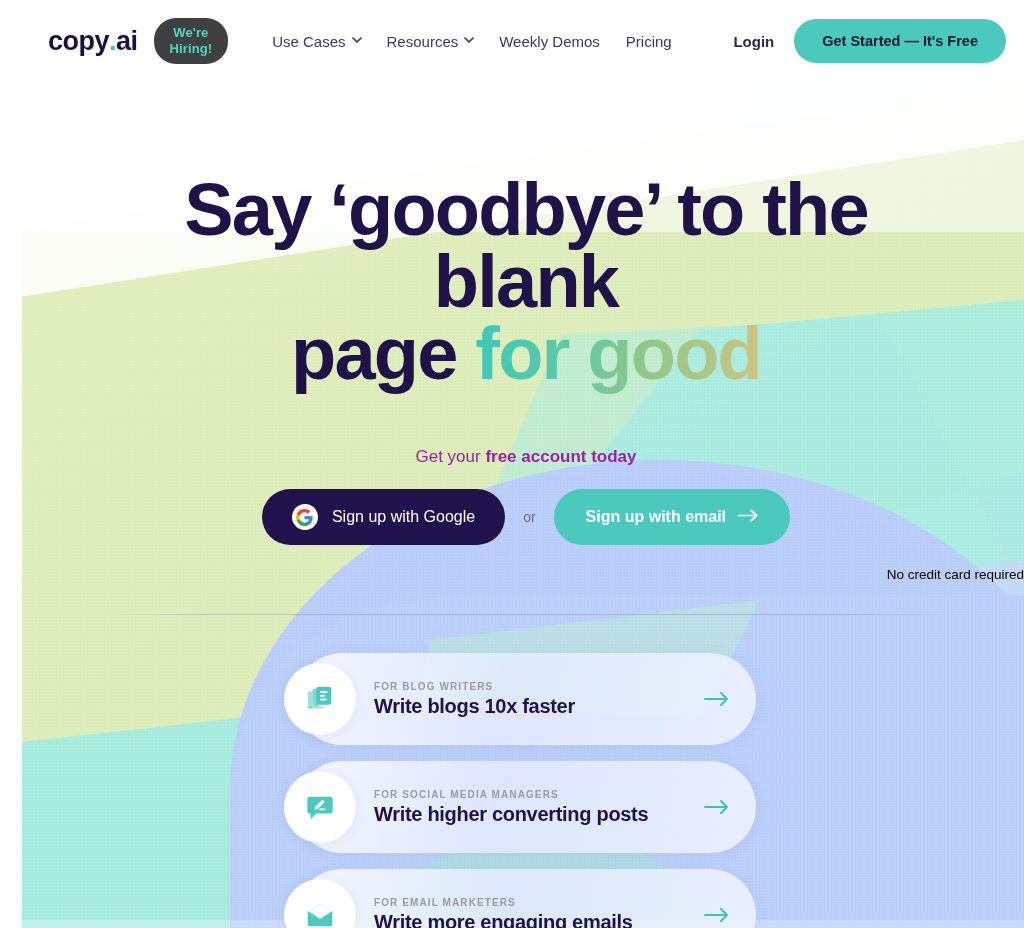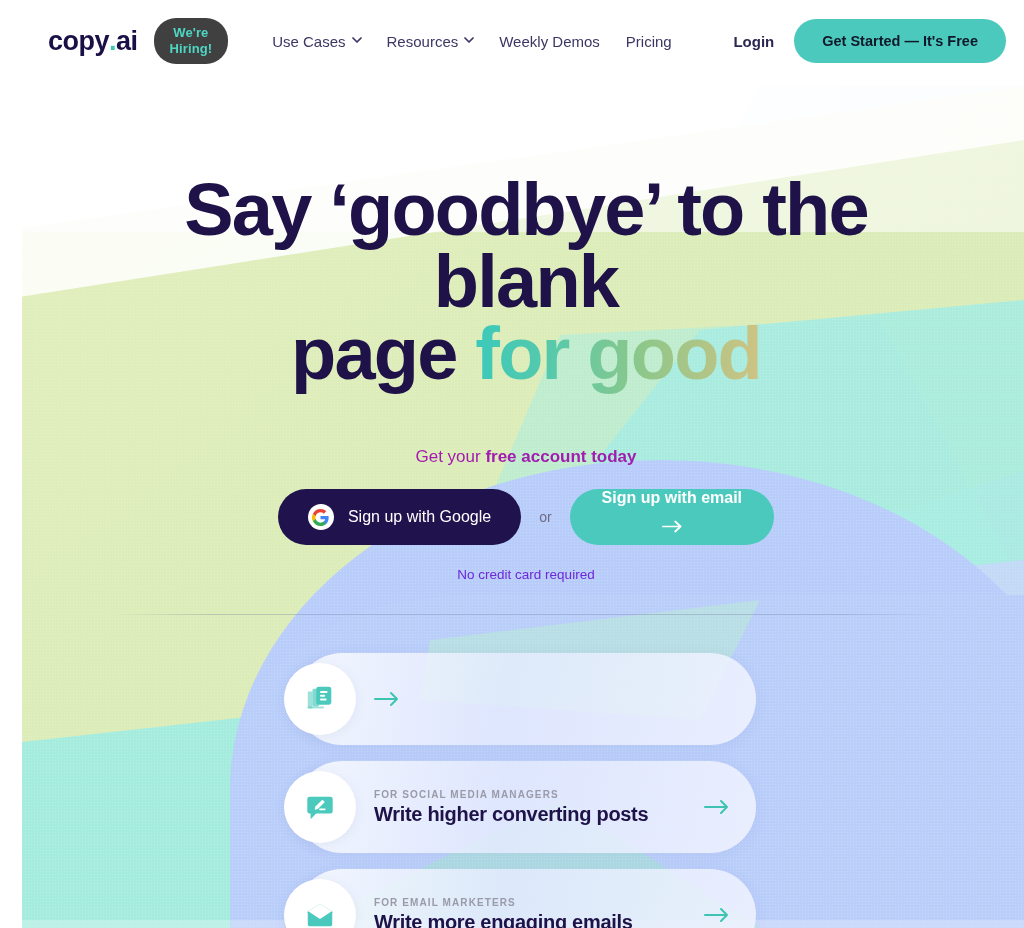--- a/index.html
+++ b/index.html
@@ -106,24 +106,24 @@
     width: 26px; height: 26px; border-radius: 50%;
     background:#fff; display:flex; align-items:center; justify-content:center;
     flex: 0 0 26px;
   }
   .or { font-size: 14px; color: #6f6a86; }
   .btn-email {
     display:flex; align-items:center; gap: 12px;
     background: #4cc9bd; color: #fff;
     border: none; border-radius: 30px;
     padding: 0 32px; height: 56px;
-    font-size: 16px; font-weight: 700; cursor: pointer; flex-direction: column;
+    font-size: 16px; font-weight: 700; cursor: pointer;
   }
   .nocard {
-    margin-top: 22px; font-size: 13.5px; color: #6d28d9;
+    margin-top: 22px; font-size: 13.5px; color: #000000; text-align: right;
   }
   .divider {
     margin: 32px auto 0; width: 830px; height: 1px;
     background: linear-gradient(90deg, rgba(120,130,160,0) 0%, rgba(110,120,155,.32) 12%, rgba(110,120,155,.32) 88%, rgba(120,130,160,0) 100%);
   }
 
   
   .cards {
     position: relative; z-index: 5;
     margin: 38px auto 0;
@@ -293,20 +293,24 @@
         <svg viewBox="0 0 34 34" width="32" height="32">
           <path d="M4 9h5v18H4z" fill="#4cc9bd" opacity=".55"></path>
           <path d="M4 25h17v2H4z" fill="#4cc9bd" opacity=".55"></path>
           <rect x="9" y="6" width="7" height="19" rx="1.5" fill="#4cc9bd" opacity=".7"></rect>
           <rect x="13" y="4" width="16" height="19" rx="2.5" fill="#4cc9bd"></rect>
           <rect x="17" y="8.5" width="8" height="2" rx="1" fill="#ffffff"></rect>
           <rect x="17" y="12.5" width="5.5" height="2" rx="1" fill="#ffffff"></rect>
           <rect x="17" y="16.5" width="7" height="2" rx="1" fill="#ffffff"></rect>
         </svg>
       </div>
+      <div class="card-text">
+        <div class="eyebrow">FOR BLOG WRITERS</div>
+        <div class="card-title">Write blogs 10x faster</div>
+      </div>
       <div class="card-arrow">
         <svg viewBox="0 0 26 16" width="26" height="16">
             <path d="M1 8h22M17 2l6 6-6 6" fill="none" stroke="#3ec3b2" stroke-width="2" stroke-linecap="round" stroke-linejoin="round"></path>
           </svg>
       </div>
     </div>
 
     <div class="card">
       <div class="card-icon">
         <svg viewBox="0 0 34 34" width="32" height="32">

